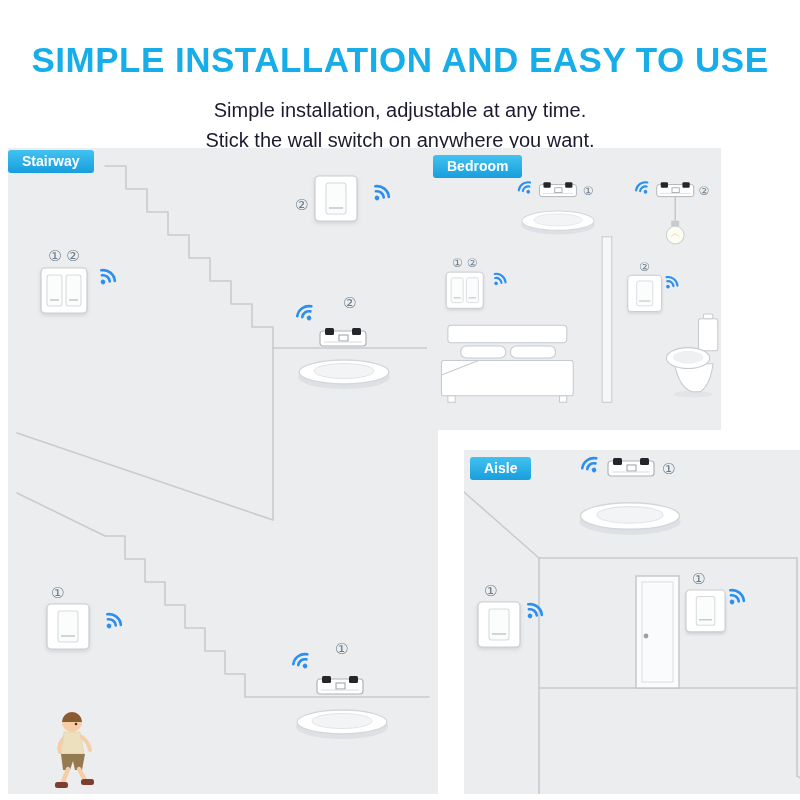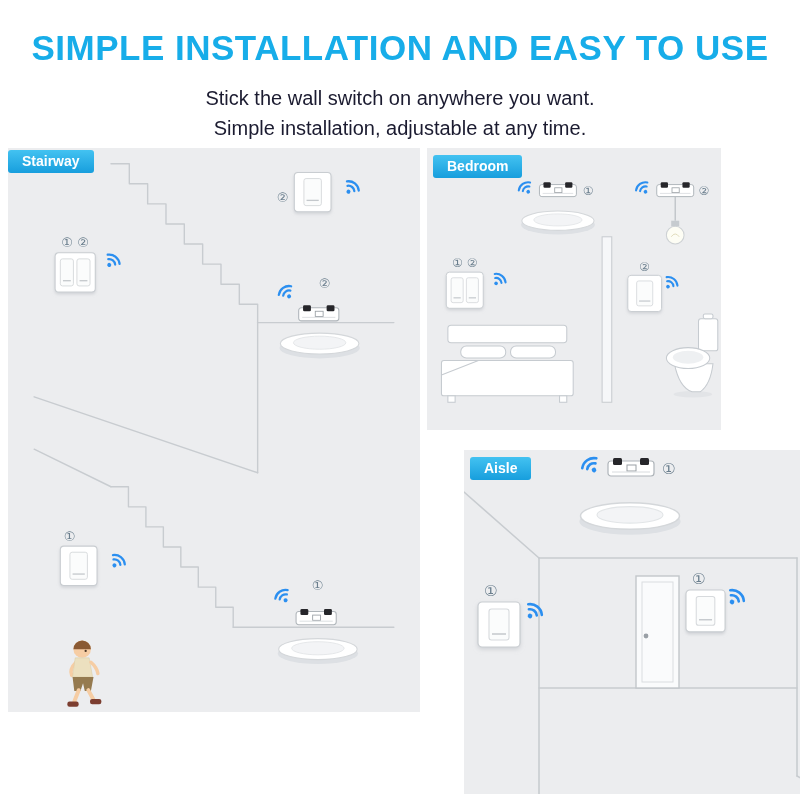--- a/index.html
+++ b/index.html
@@ -1,24 +1,24 @@
 <!DOCTYPE html>
 <html><head>
 <meta charset="utf-8">
 <style>
   html,body { margin:0; padding:0; background:#ffffff; }
   body { width:800px; height:800px; font-family:"Liberation Sans", sans-serif; }
   .page { position:relative; width:800px; height:800px; background:#ffffff; overflow:hidden; }
 
   .header { position:absolute; top:24px; left:0; right:0; text-align:center; }
-  .title { margin:4px 0 15px 0; font-size:35px; font-weight:bold; letter-spacing:0.5px; color:#17ade9; }
+  .title { margin:16px 0 15px 0; font-size:35px; font-weight:bold; letter-spacing:0.5px; color:#17ade9; }
   .subtitle { margin:0; font-size:20px; line-height:30px; color:#1b1b30; }
 
   .panel { position:absolute; background:#ecedef; }
-  #panel-stairway { left:8px;  top:148px; width:412px; height:564px; }
+  #panel-stairway { left:8px;  top:148px; width:412px; height:646px;padding-left:18px; }
   #panel-bedroom  { left:427px; top:148px; width:294px; height:282px; }
   #panel-aisle    { left:447px; top:450px; width:366px; height:344px;margin-left:17px; }
 
   .panel-label { position:absolute; z-index:2; background:linear-gradient(180deg,#43c2f1,#179edd);
                  color:#fff; font-weight:bold; font-size:14px; padding:3px 14px 4px; border-radius:3px; }
   #panel-stairway .panel-label { left:0; top:2px; }
   #panel-bedroom .panel-label, #panel-aisle .panel-label { left:6px; top:7px; }
 
   .scene { position:absolute; left:0; top:0; width:100%; height:100%; display:block; }
 
@@ -27,22 +27,22 @@
   .marker { font-family:"DejaVu Sans", sans-serif; font-size:15px; fill:#6b7f8e; }
   .defs { position:absolute; width:0; height:0; }
 </style>
 </head>
 <body>
 
 <div class="page">
 
   <div class="header">
     <h1 class="title">SIMPLE INSTALLATION AND EASY TO USE</h1>
+    <p class="subtitle">Simple installation,  adjustable at any time.</p>
     <p class="subtitle">Stick the wall switch on anywhere you want.</p>
-    <p class="subtitle">Simple installation,  adjustable at any time.</p>
   </div>
 
   <svg class="defs" aria-hidden="true">
     <defs>
       <filter id="soft" x="-40%" y="-40%" width="180%" height="180%">
         <feDropShadow dx="0" dy="2" stdDeviation="2" flood-color="#b9bdc2" flood-opacity="0.55"></feDropShadow>
       </filter>
       <g id="wifi">
         <circle cx="0" cy="0" r="2.3" fill="#2b8ff0"></circle>
         <path d="M -5 -4.6 A 6.8 6.8 0 0 1 5 -4.6" fill="none" stroke="#2b8ff0" stroke-width="2.6" stroke-linecap="round"></path>

